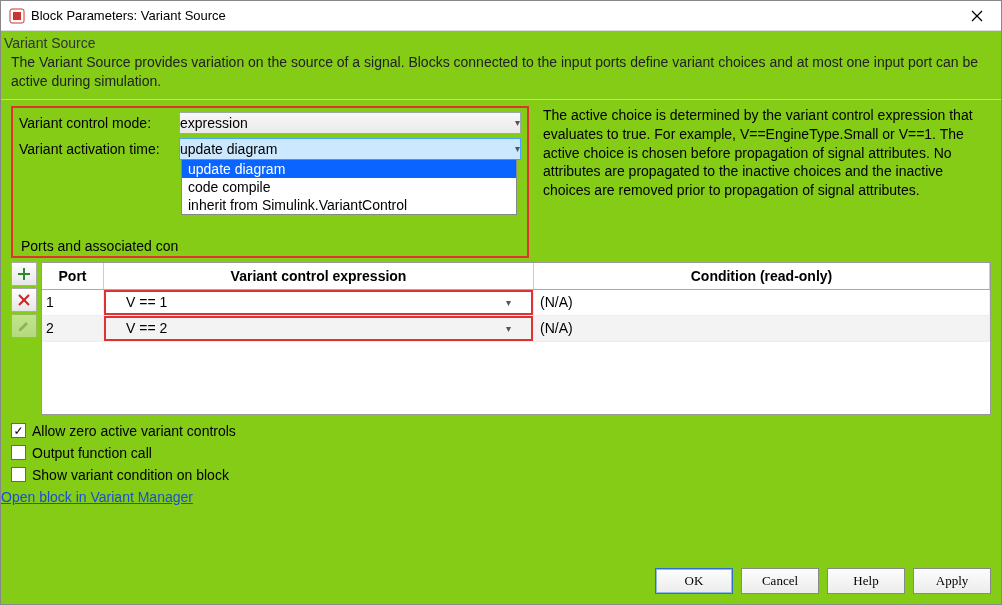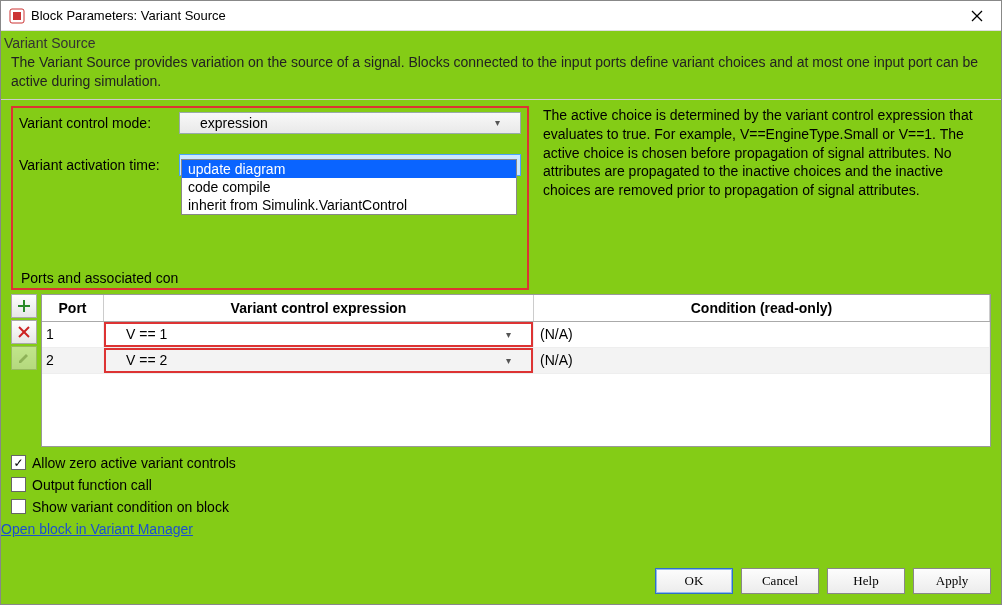--- a/index.html
+++ b/index.html
@@ -74,34 +74,34 @@
     }
     .controls-box {
       border: 2px solid #d33;
       padding: 4px 6px 4px 6px;
       width: 518px;
       position: relative;
     }
     .ctrl-row {
       display: flex;
       align-items: center;
-      margin-bottom: 20px;
+      margin-bottom: 4px;
       font-size: 14px;
     }
     .ctrl-label { color: #000; }
     .ctrl-label.l1 { width: 160px; }
     .ctrl-label.l2 { width: 160px; }
     .dropdown {
       flex: 1;
       height: 22px;
       border: 1px solid #9aa;
       background: linear-gradient(#f8f8f8,#e9e9e9);
       display: flex;
       align-items: center;
-      padding: 0 20px;
+      padding: 0 0;
       font-size: 14px;
       position: relative;
     }
     .dropdown.active { background: #cce8ff; border-color: #4aa3ff; }
     .dropdown .chev {
       margin-left: auto;
       font-size: 10px;
       color: #555;
     }
     .dropdown-list {

